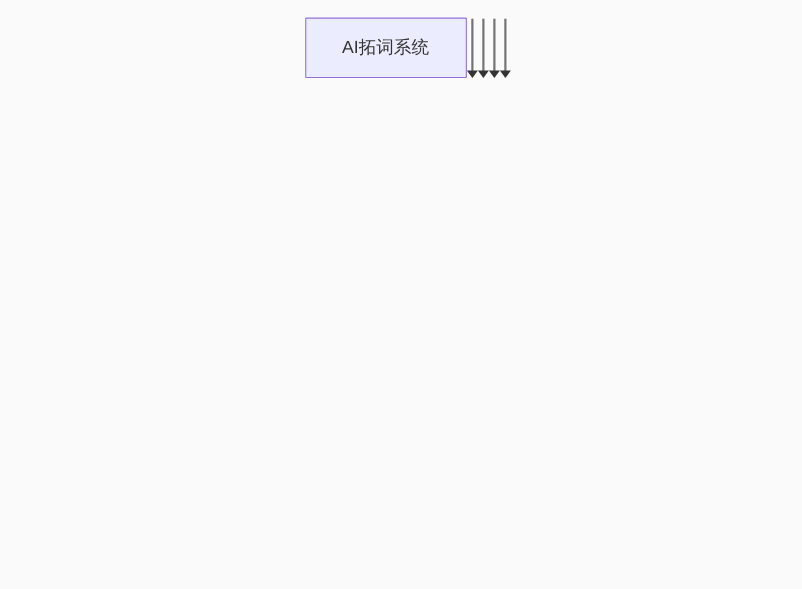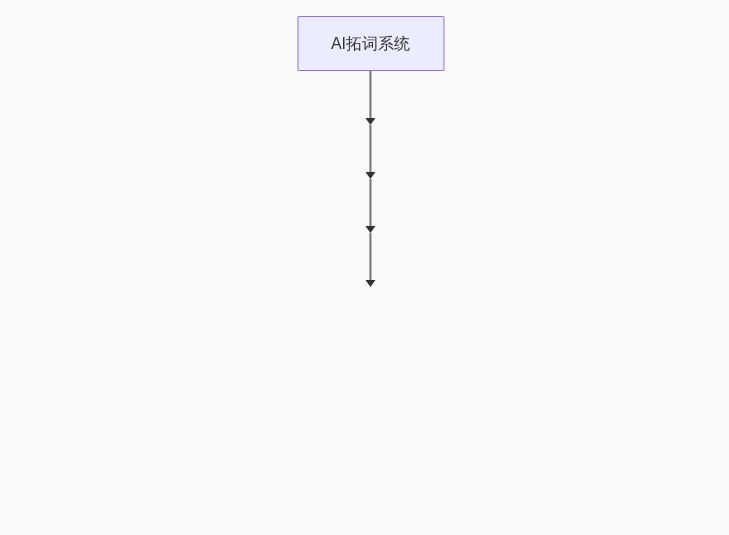--- a/index.html
+++ b/index.html
@@ -18,21 +18,20 @@
     position: relative;
     width: 729px;
     height: 535px;
   }
   .flow {
     position: absolute;
     top: 16px;
     left: 50%;
     transform: translateX(calc(-50% + 6px));
     display: flex;
-    flex-direction: column;
     align-items: center;
   }
   .flow-node {
     box-sizing: border-box;
     height: 55px;
     padding: 0 33px;
     background: var(--node-fill, #ECECFF);
     border: 1px solid var(--node-border, #9370DB);
     border-radius: 1px;
     color: var(--text-color, #333333);

